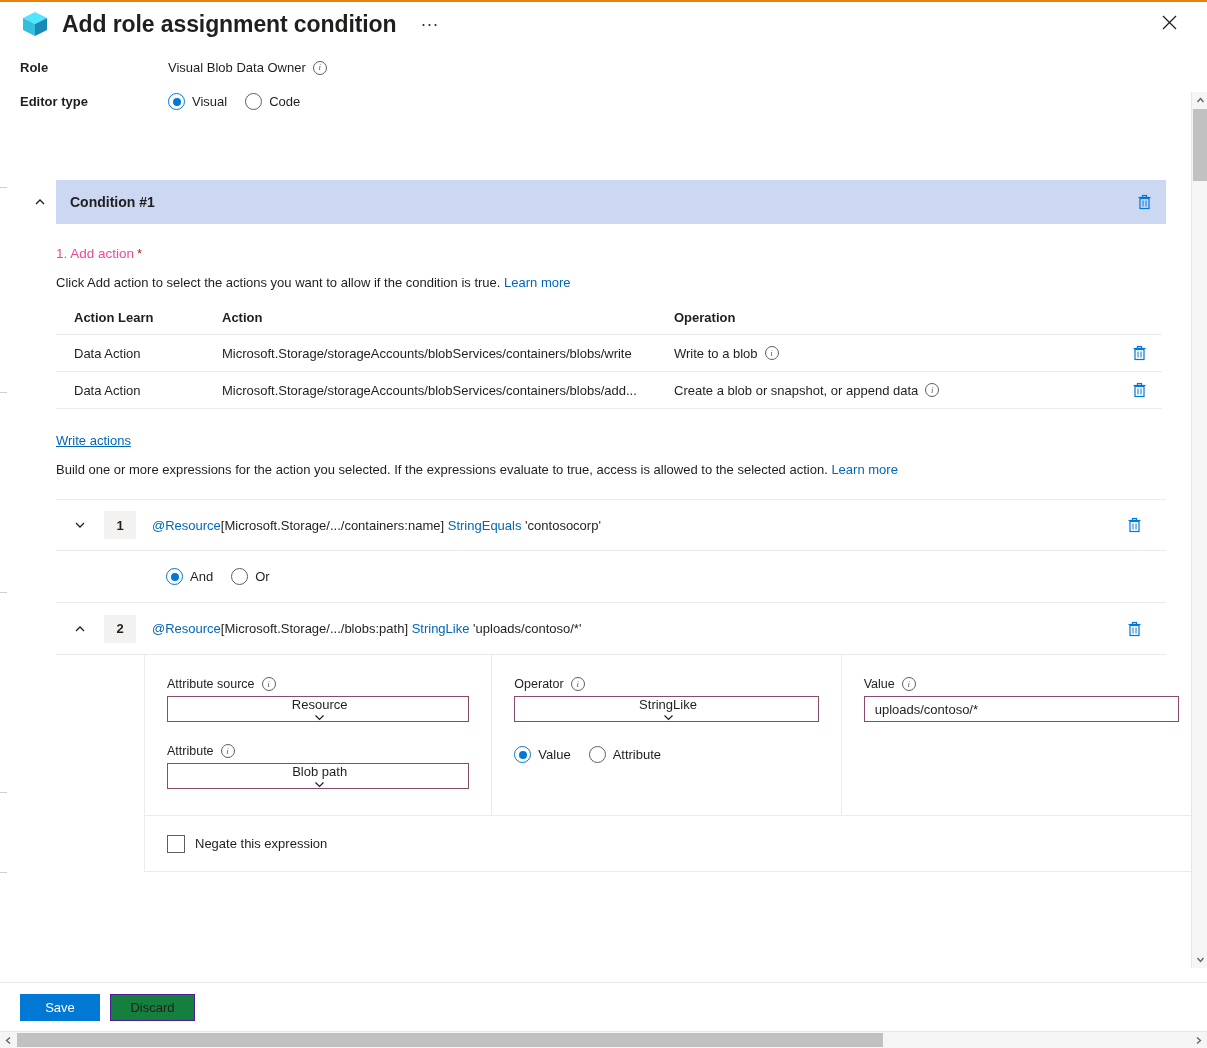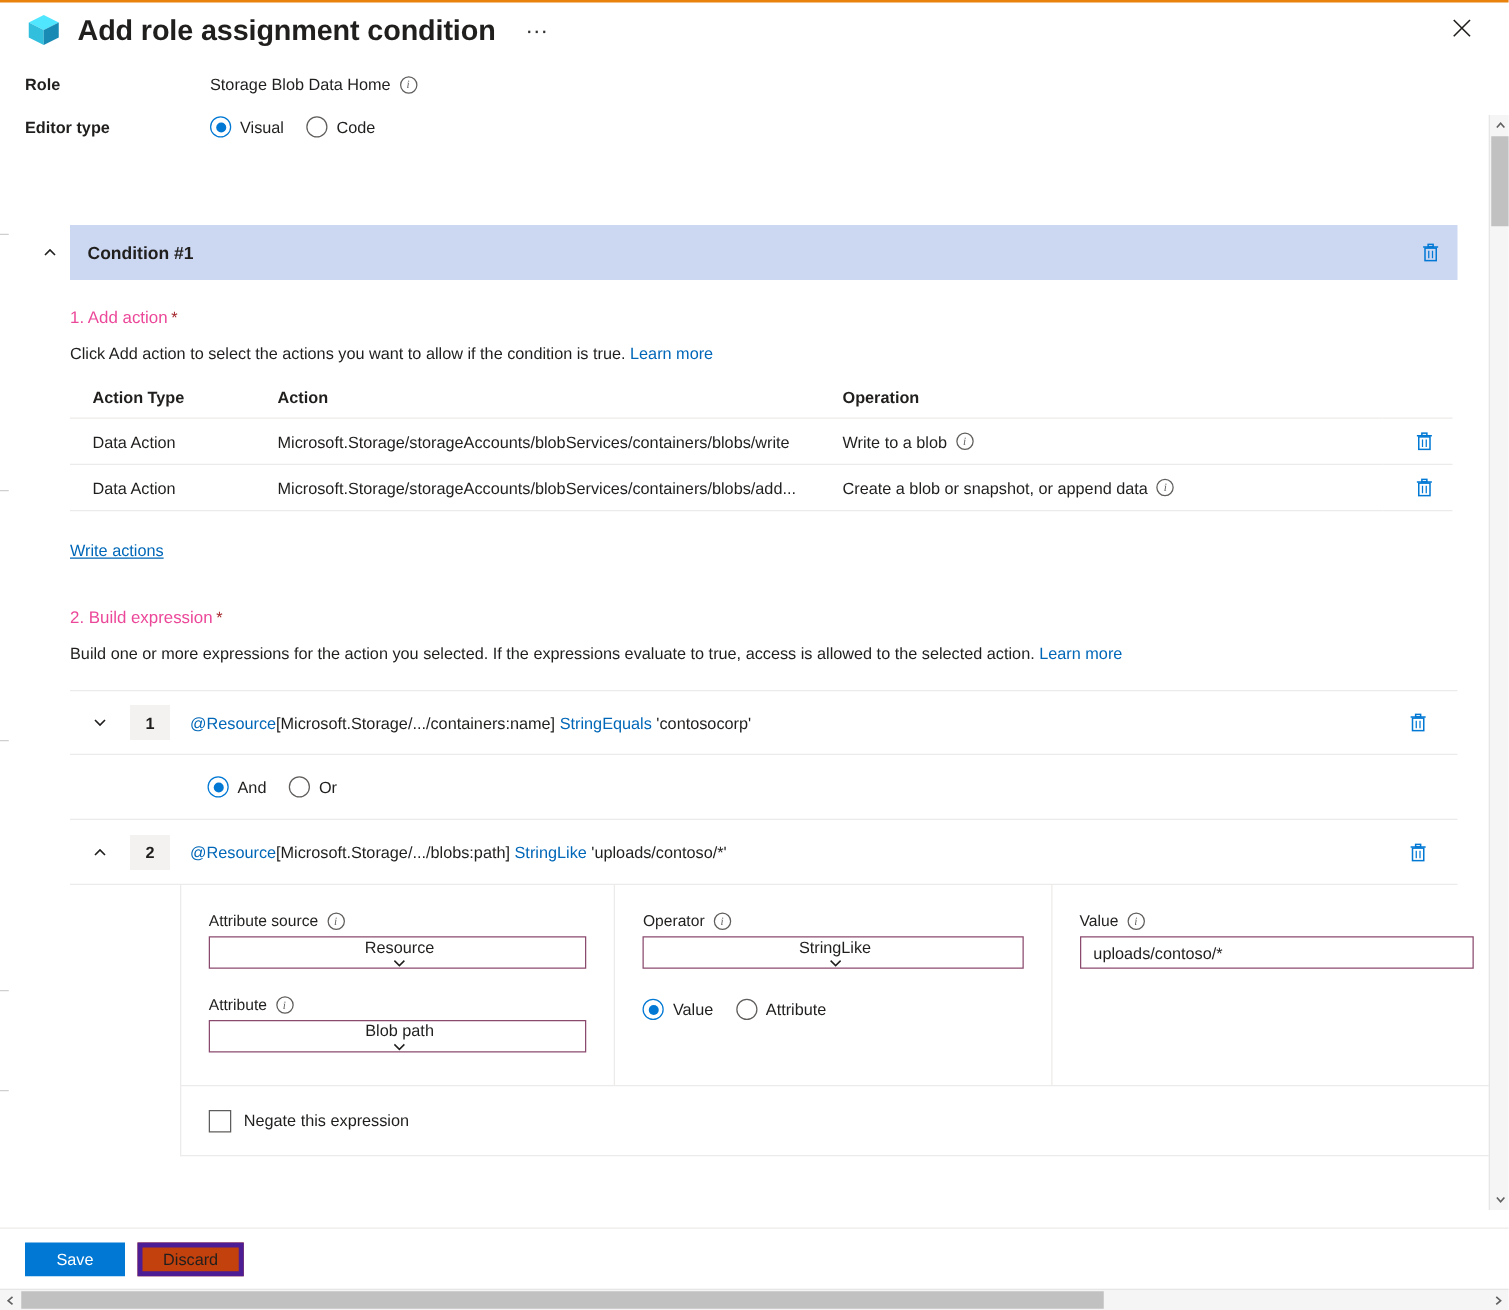--- a/index.html
+++ b/index.html
@@ -416,23 +416,23 @@
     background: #0078d4;
     color: #fff;
     border: none;
     height: 27px;
     min-width: 80px;
     font-size: 13px;
     font-family: "Liberation Sans", sans-serif;
     cursor: pointer;
   }
   .btn-secondary {
-    background: #c2410c;
-    color: #201f1e;
-    border: 4px solid #4c1d95;
+    background: #15803d;
+    color: #201f1e;
+    border: 1px solid #4c1d95;
     height: 27px;
     min-width: 85px;
     font-size: 13px;
     font-family: "Liberation Sans", sans-serif;
     cursor: pointer;
   }
   .left-edge-marks {
     position: absolute;
     left: 0; top: 0;
     width: 8px; height: 100%;
@@ -459,21 +459,21 @@
       <svg width="15" height="15" viewBox="0 0 15 15">
         <line x1="1" y1="1" x2="14" y2="14" stroke="#201f1e" stroke-width="1.3"></line>
         <line x1="14" y1="1" x2="1" y2="14" stroke="#201f1e" stroke-width="1.3"></line>
       </svg>
     </span>
   </div>
 
   <div class="field-row">
     <span class="field-label">Role</span>
     <span class="field-value">
-      <span>Storage Blob Data Home</span>
+      <span>Visual Blob Data Owner</span>
       <span class="info-icon">i</span>
     </span>
   </div>
 
   <div class="field-row" style="margin-top:18px;align-items:center;">
     <span class="field-label">Editor type</span>
     <span class="radio-group">
       <span class="radio-item">
         <span class="radio checked"></span>
         <span class="radio-label">Visual</span>
@@ -523,21 +523,21 @@
           <span class="step-title">1. Add action</span><span class="req-star">*</span>
         </div>
         <div class="step-desc">
           <span>Click Add action to select the actions you want to allow if the condition is true.</span>
           <a class="link" href="#">Learn more</a>
         </div>
 
         <table class="actions">
           <thead>
             <tr>
-              <th class="col-type">Action Type</th>
+              <th class="col-type">Action Learn</th>
               <th class="col-action">Action</th>
               <th class="col-op" colspan="2">Operation</th>
             </tr>
           </thead>
           <tbody>
             <tr>
               <td>Data Action</td>
               <td>Microsoft.Storage/storageAccounts/blobServices/containers/blobs/write</td>
               <td class="op-cell">
                 <span style="display:flex;align-items:center;">
@@ -577,23 +577,20 @@
                   </svg>
                 </span>
               </td>
             </tr>
           </tbody>
         </table>
 
         <a class="select-actions" href="#">Write actions</a>
 
         
-        <div style="margin-top:38px;">
-          <span class="step-title">2. Build expression</span><span class="req-star">*</span>
-        </div>
         <div class="step-desc">
           <span>Build one or more expressions for the action you selected. If the expressions evaluate to true, access is allowed to the selected action.</span>
           <a class="link" href="#">Learn more</a>
         </div>
 
         <div style="margin-top:22px;">
 
           <div class="expr-row top">
             <span class="caret-btn">
               <svg width="12" height="12" viewBox="0 0 12 12">

